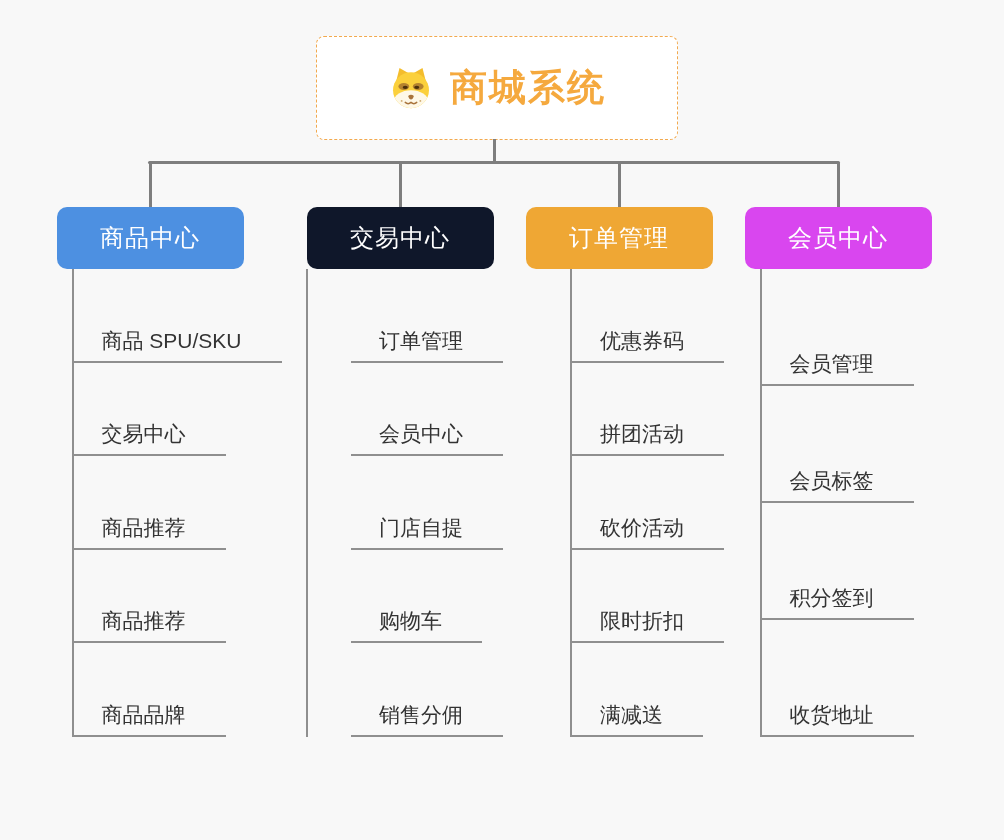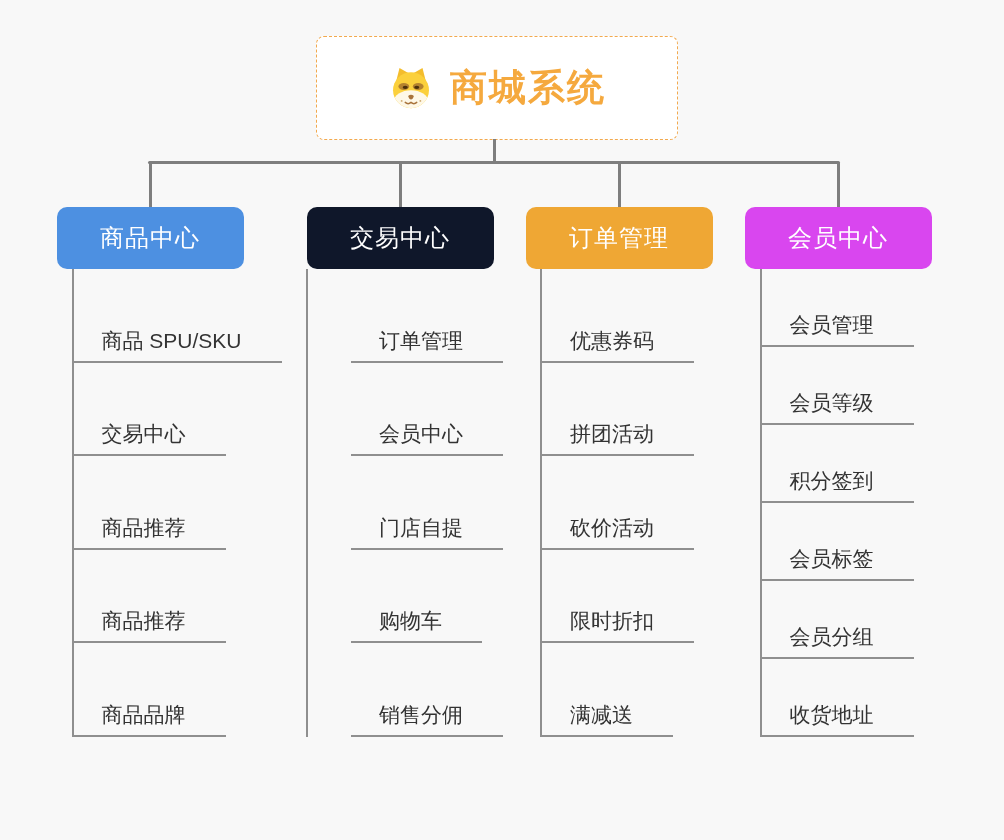--- a/index.html
+++ b/index.html
@@ -170,21 +170,21 @@
         <div class="leaf-inner">
           <span class="leaf-text">销售分佣</span>
         </div>
       </div>
     </div>
 
     <div class="branch-drop" style="left: 617.5px;"></div>
     <div class="branch-node" style="left: 525.5px; background: rgb(239, 167, 52);">
       <span class="branch-label">订单管理</span>
     </div>
-    <div class="leaf-col" style="left: 540px;">
+    <div class="leaf-col" style="left: 570px;">
 
     <div class="leaf">
         <div class="leaf-inner">
           <span class="leaf-text">优惠券码</span>
         </div>
       </div>
       <div class="leaf">
         <div class="leaf-inner">
           <span class="leaf-text">拼团活动</span>
         </div>
@@ -212,37 +212,27 @@
     </div>
     <div class="leaf-col" style="left: 759.5px;">
 
     <div class="leaf">
         <div class="leaf-inner">
           <span class="leaf-text">会员管理</span>
         </div>
       </div>
       <div class="leaf">
         <div class="leaf-inner">
-          <span class="leaf-text">会员等级</span>
+          <span class="leaf-text">会员标签</span>
         </div>
       </div>
       <div class="leaf">
         <div class="leaf-inner">
           <span class="leaf-text">积分签到</span>
         </div>
       </div>
       <div class="leaf">
         <div class="leaf-inner">
-          <span class="leaf-text">会员标签</span>
-        </div>
-      </div>
-      <div class="leaf">
-        <div class="leaf-inner">
-          <span class="leaf-text">会员分组</span>
-        </div>
-      </div>
-      <div class="leaf">
-        <div class="leaf-inner">
           <span class="leaf-text">收货地址</span>
         </div>
       </div>
     </div>
   </div>
 
 </body></html>

